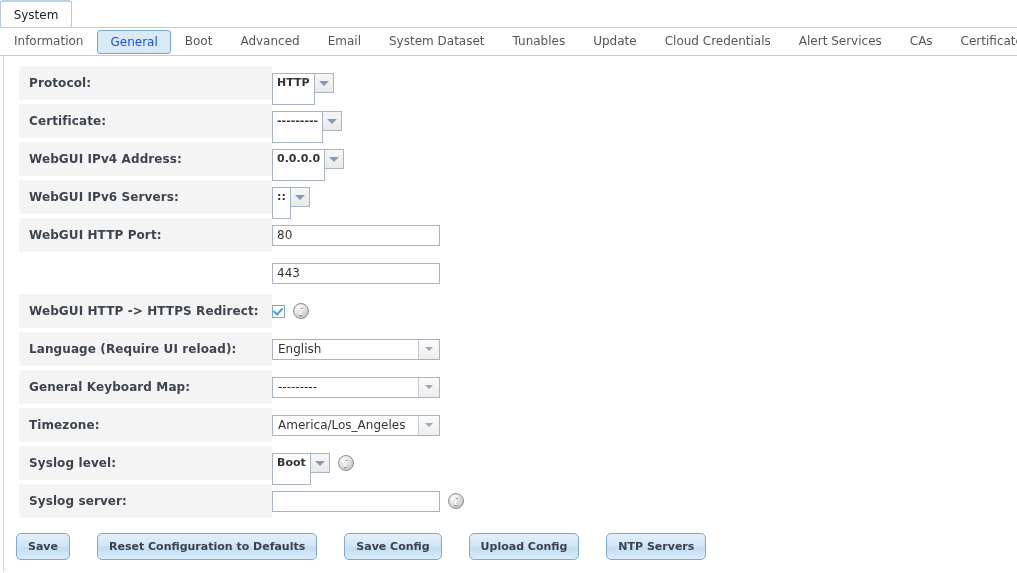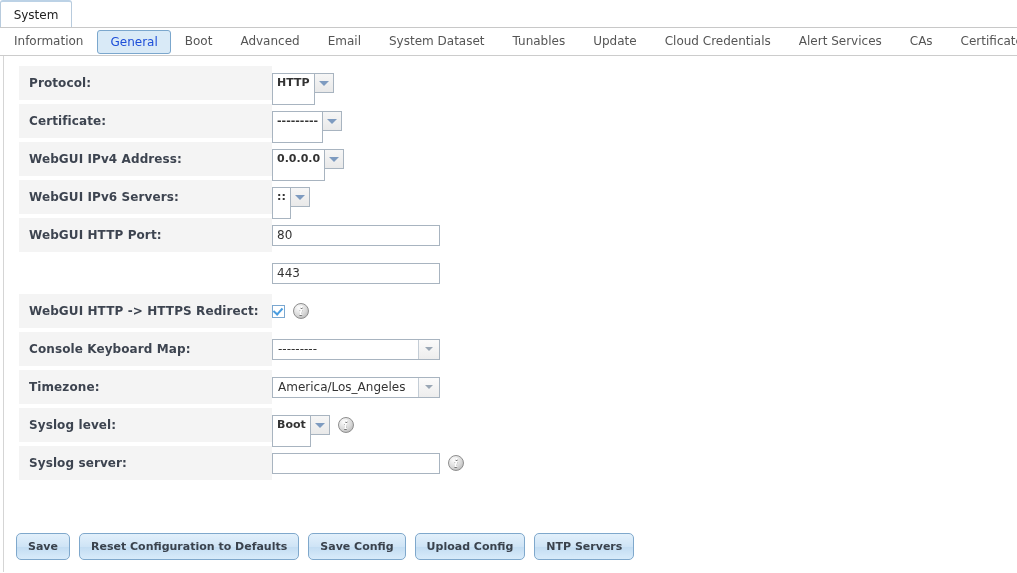--- a/index.html
+++ b/index.html
@@ -242,21 +242,21 @@
     line-height: 1;
     margin-left: 8px;
   }
 
   
   #button-bar {
     position: absolute;
     left: 16px;
     top: 533px;
     display: flex;
-    gap: 9px;
+    gap: 27px;
     align-items: center;
   }
   .btn {
     height: 27px;
     box-sizing: border-box;
     border: 1px solid #7fa8cc;
     border-radius: 5px;
     background: linear-gradient(#e2f0fb 0%, #cfe4f6 50%, #c2dcf2 51%, #d8ebfa 100%);
     color: #3a424d;
     font-family: "DejaVu Sans", "Liberation Sans", sans-serif;
@@ -352,21 +352,34 @@
       <div class="row-label">
         <span>WebGUI HTTP -&gt; HTTPS Redirect:</span>
       </div>
       <div class="row-field">
         <div class="checkbox checked"></div>
         <div class="info-icon">i</div>
       </div>
     </div>
     <div class="form-row">
       <div class="row-label">
-        <span>Console Keyboard Map:</span>
+        <span>Language (Require UI reload):</span>
+      </div>
+      <div class="row-field">
+        <div class="wide-select">
+          <div class="ws-text">English</div>
+          <div class="ws-arrow">
+            <div class="arrow-glyph"></div>
+          </div>
+        </div>
+      </div>
+    </div>
+    <div class="form-row">
+      <div class="row-label">
+        <span>General Keyboard Map:</span>
       </div>
       <div class="row-field">
         <div class="wide-select">
           <div class="ws-text">---------</div>
           <div class="ws-arrow">
             <div class="arrow-glyph"></div>
           </div>
         </div>
       </div>
     </div>

